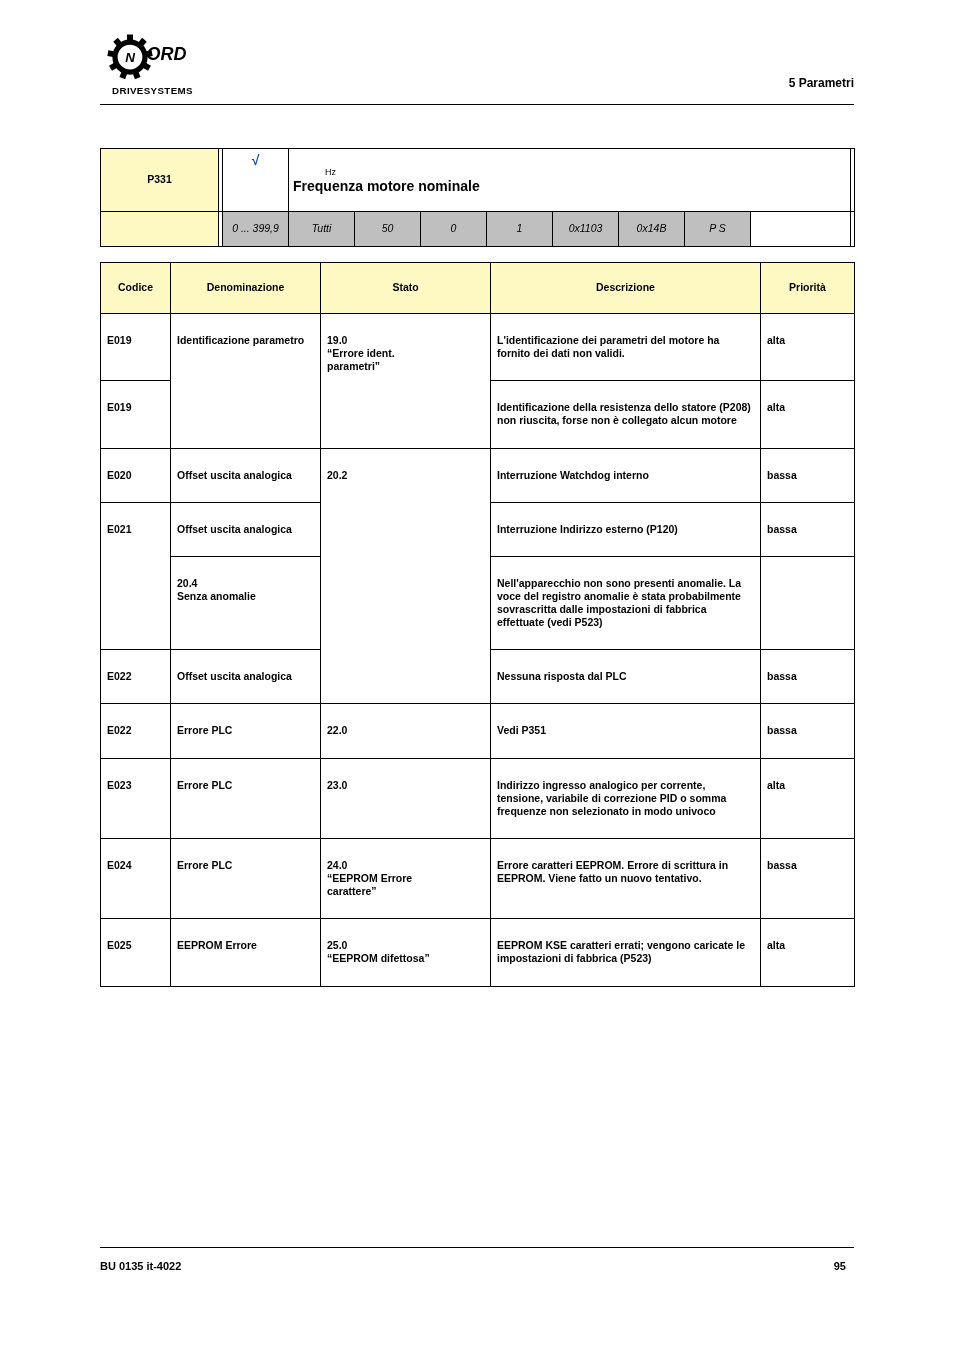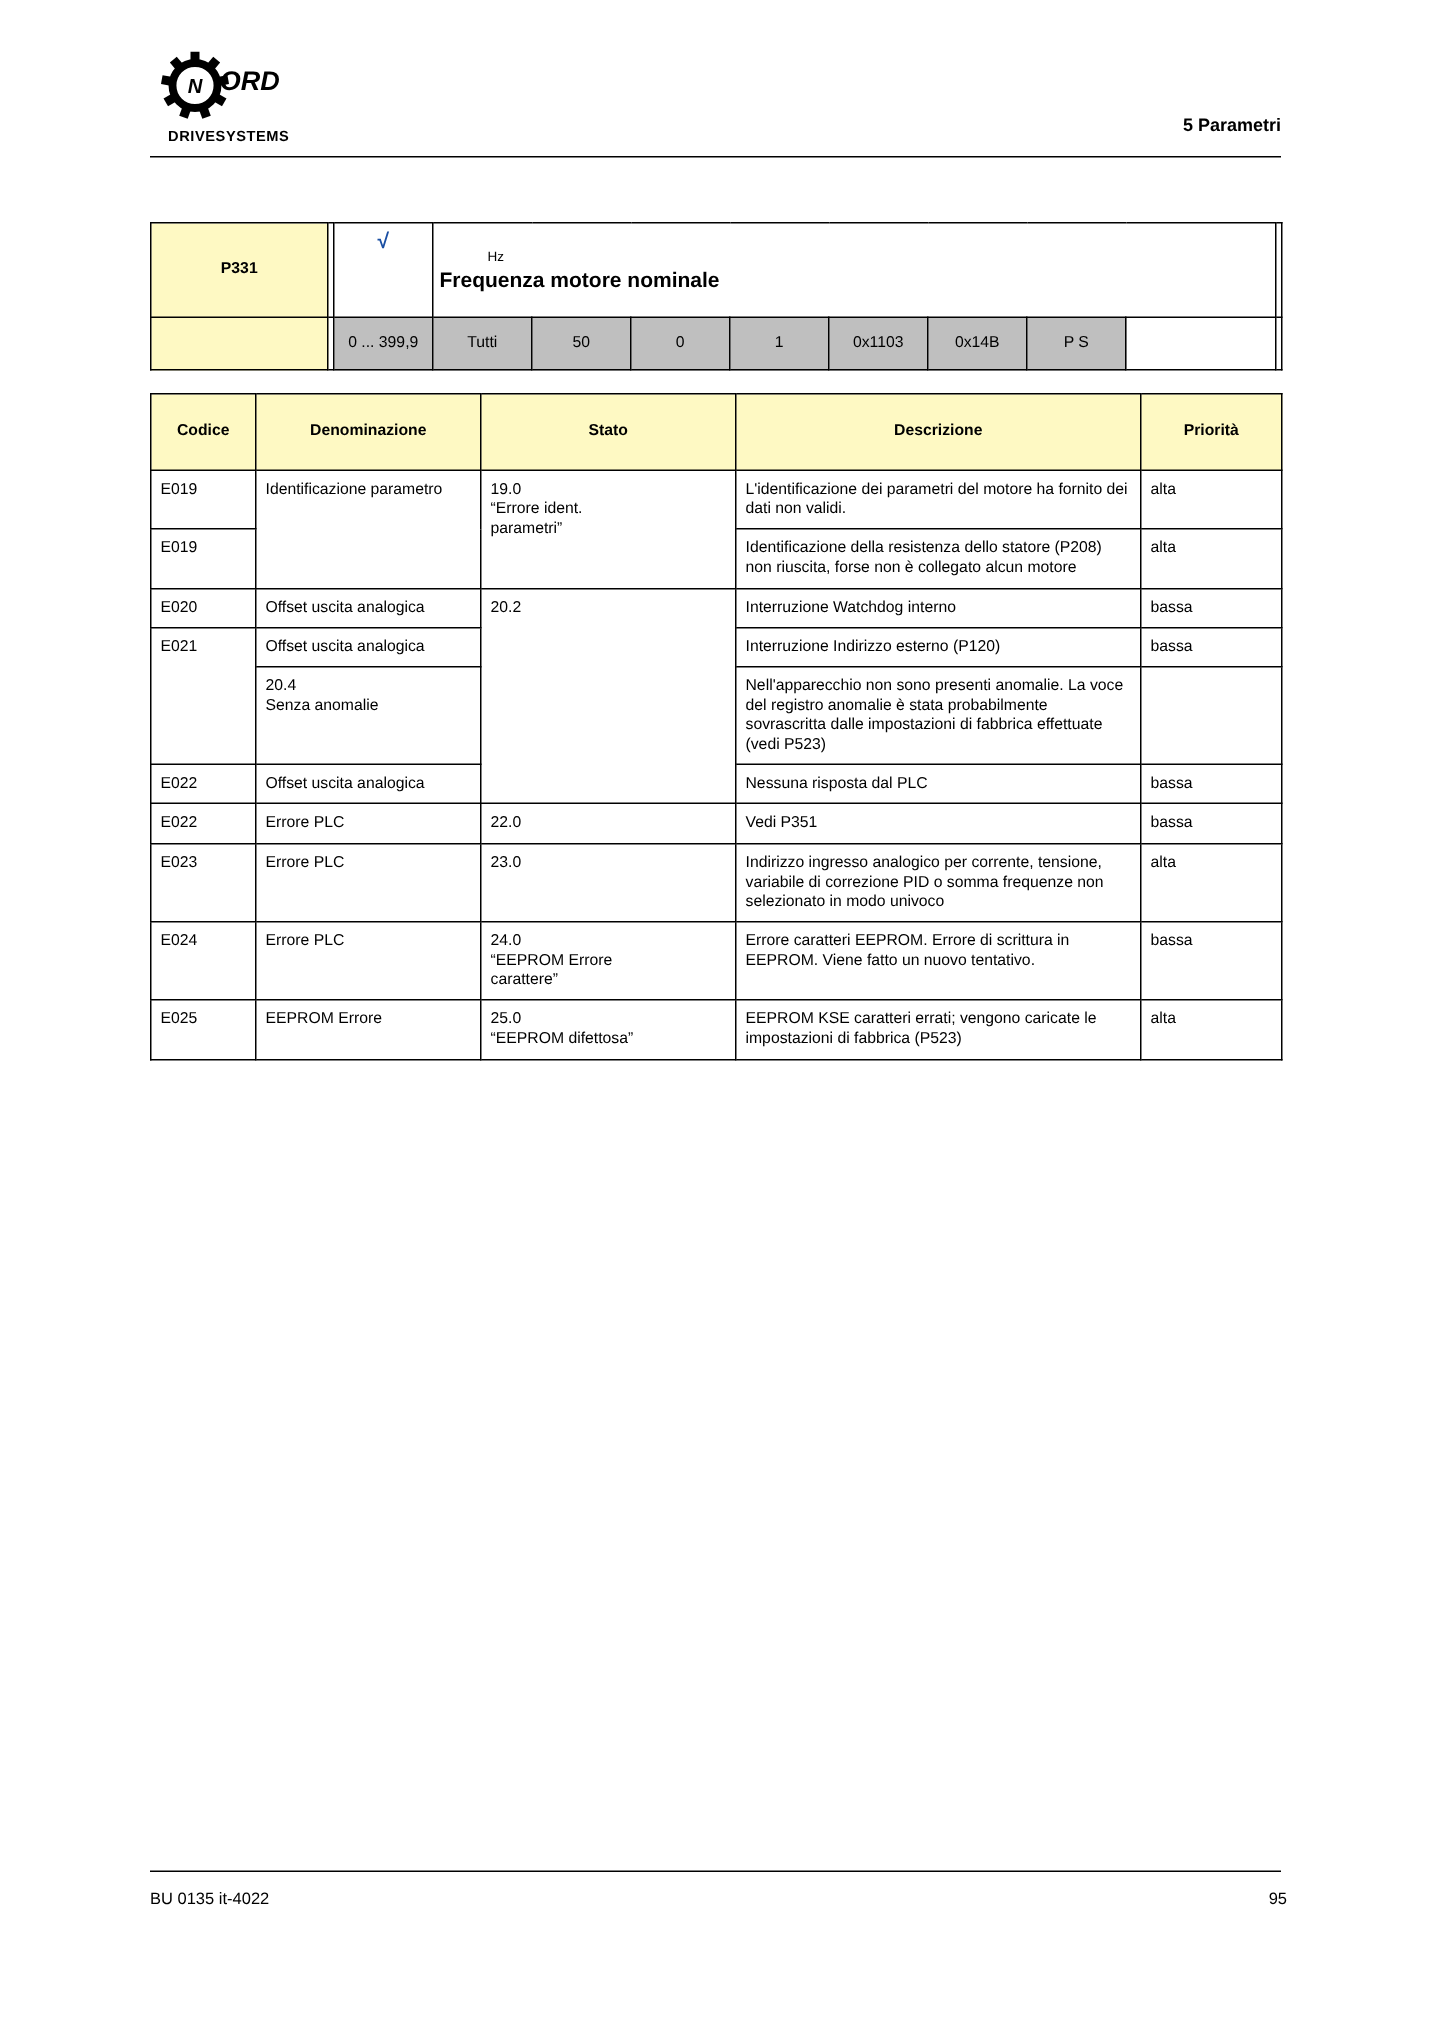--- a/index.html
+++ b/index.html
@@ -50,21 +50,21 @@
     table-layout: fixed;
     font-size: 10.5px;
   }
   th, td {
     border: 1px solid #000;
     padding: 3px 4px;
     vertical-align: middle;
     line-height: 1.25;
   }
   .hdr-blue { background: #fef9c3; }
-  .grey { background: #bfbfbf; }
+  .grey { background: #bfbfbf; font-style: italic; }
   .center { text-align: center; }
   .bold { font-weight: bold; }
 
   
   .t1 col.c0 { width: 118px; }
   .t1 col.c1 { width: 4px; }
   .t1 col.c2 { width: 66px; }
   .t1 col.c3 { width: 66px; }
   .t1 col.c4 { width: 66px; }
   .t1 col.c5 { width: 66px; }
@@ -79,39 +79,40 @@
   .t1 .tall { height: 56px; }
   .t1 .narrow { padding: 0; }
 
   .t2 { margin-top: 15px; }
   .t2 col.d0 { width: 70px; }
   .t2 col.d1 { width: 150px; }
   .t2 col.d2 { width: 170px; }
   .t2 col.d3 { width: 270px; }
   .t2 col.d4 { width: 94px; }
   .t2 th { height: 44px; }
-  .t2 td { vertical-align: top; padding: 6px 6px; }
+  .t2 td { vertical-align: top; padding: 20px 6px; font-weight: bold; }
 
   .pre { white-space: pre-line; }
 
   .footer-rule {
     position: absolute;
     left: 100px;
     right: 100px;
     bottom: 102px;
     border-top: 1px solid #000;
   }
   .footer {
     position: absolute;
     left: 100px;
-    right: 96px;
+    right: 108px;
     bottom: 78px;
     font-size: 11px;
     display: flex;
     justify-content: space-between;
+    font-weight: bold;
   }
 </style>
 </head>
 <body>
 
 <div class="page">
   <div class="logo">
     <svg viewBox="0 0 140 90" width="105">
       <g fill="#000">
         <circle cx="40" cy="36" r="20" fill="none" stroke="#000" stroke-width="7"></circle>

